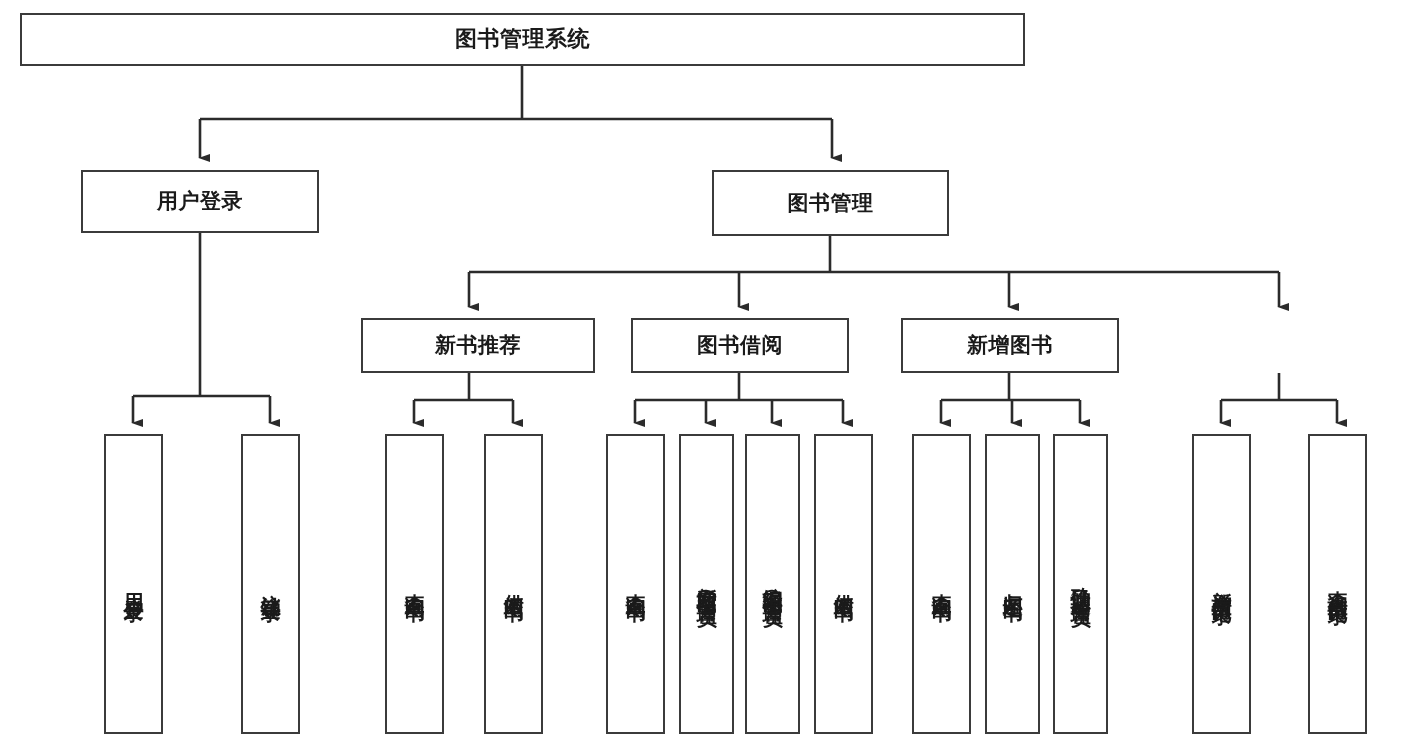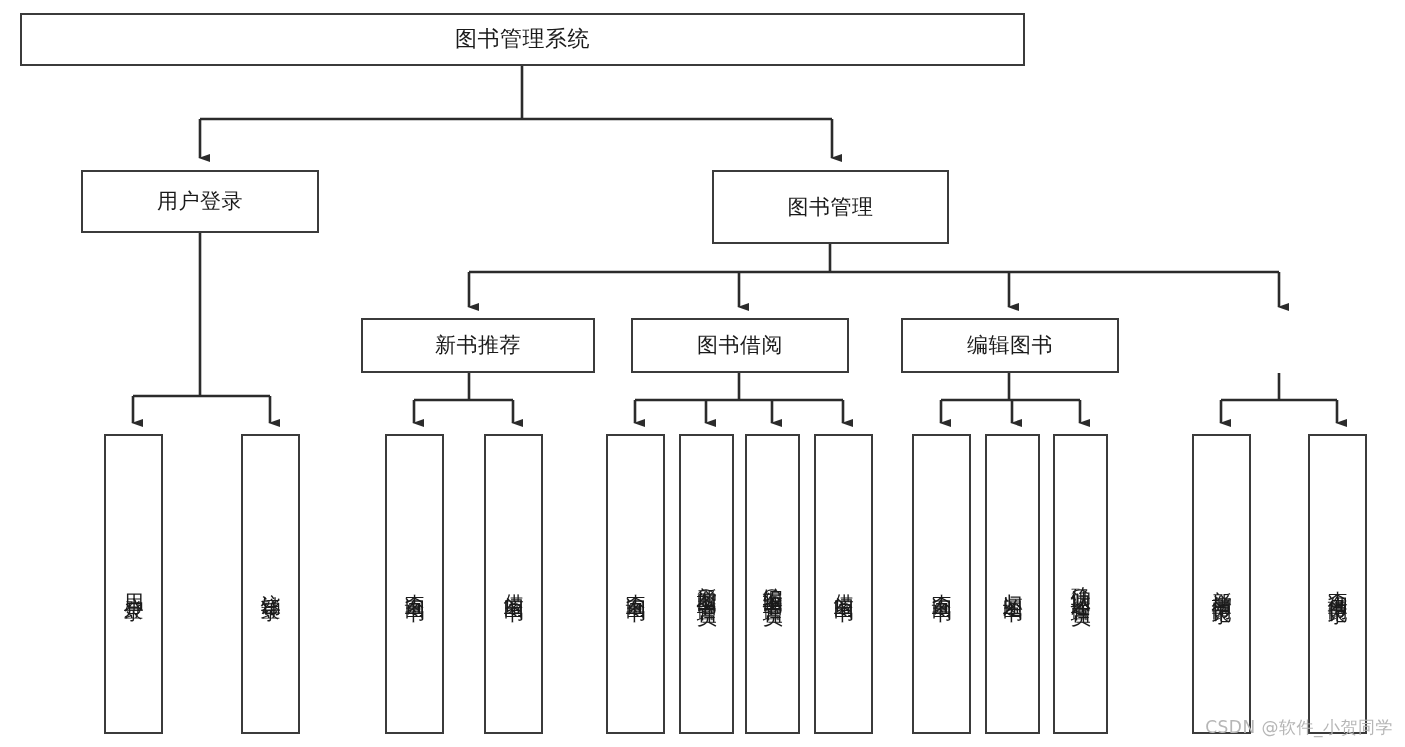--- a/index.html
+++ b/index.html
@@ -35,20 +35,21 @@
     align-items: center;
     justify-content: center;
   }
   .node-label {
     color: #1a1a1a;
     font-size: 21px;
     line-height: 1.28;
     letter-spacing: 0.5px;
     white-space: nowrap;
     text-align: center;
+    font-weight: bold;
   }
   .node-vertical .node-label {
     writing-mode: vertical-rl;
     text-orientation: upright;
     letter-spacing: 3px;
     font-size: 20px;
     white-space: nowrap;
   }
   .node-vertical {
     align-items: center;
@@ -143,32 +144,32 @@
     </g>
   </svg>
 
   <div class="node-box node-title" id="node-root" style="left: 20px; top: 13px; width: 1005px; height: 53px;">
     <span class="node-label">图书管理系统</span>
   </div>
 
   <div class="node-box" id="node-l2-0" style="left: 81px; top: 170px; width: 238px; height: 63px;">
     <span class="node-label">用户登录</span>
   </div>
-  <div class="node-box" id="node-l2-1" style="left: 712px; top: 170px; width: 237px; height: 74px;">
+  <div class="node-box" id="node-l2-1" style="left: 712px; top: 170px; width: 237px; height: 66px;">
     <span class="node-label">图书管理</span>
   </div>
 
   <div class="node-box" id="node-l3-0" style="left: 361px; top: 318px; width: 234px; height: 55px;">
     <span class="node-label">新书推荐</span>
   </div>
   <div class="node-box" id="node-l3-1" style="left: 631px; top: 318px; width: 218px; height: 55px;">
     <span class="node-label">图书借阅</span>
   </div>
   <div class="node-box" id="node-l3-2" style="left: 901px; top: 318px; width: 218px; height: 55px;">
-    <span class="node-label">编辑图书</span>
+    <span class="node-label">新增图书</span>
   </div>
 
   <div class="node-box node-vertical" id="node-leaf-0" style="left: 104px; top: 434px; width: 59px; height: 300px;">
     <span class="node-label">用户登录</span>
   </div>
   <div class="node-box node-vertical" id="node-leaf-1" style="left: 241px; top: 434px; width: 59px; height: 300px;">
     <span class="node-label">注销登录</span>
   </div>
   <div class="node-box node-vertical" id="node-leaf-2" style="left: 385px; top: 434px; width: 59px; height: 300px;">
     <span class="node-label">查询图书</span>
@@ -197,15 +198,14 @@
   <div class="node-box node-vertical" id="node-leaf-10" style="left: 1053px; top: 434px; width: 55px; height: 300px;">
     <span class="node-label">确认归还（管理员）</span>
   </div>
   <div class="node-box node-vertical" id="node-leaf-11" style="left: 1192px; top: 434px; width: 59px; height: 300px;">
     <span class="node-label">新增借阅记录</span>
   </div>
   <div class="node-box node-vertical" id="node-leaf-12" style="left: 1308px; top: 434px; width: 59px; height: 300px;">
     <span class="node-label">查询借阅记录</span>
   </div>
 
-  <div id="watermark">CSDN @软件_小贺同学</div>
 
 </div>
 
 </body></html>

